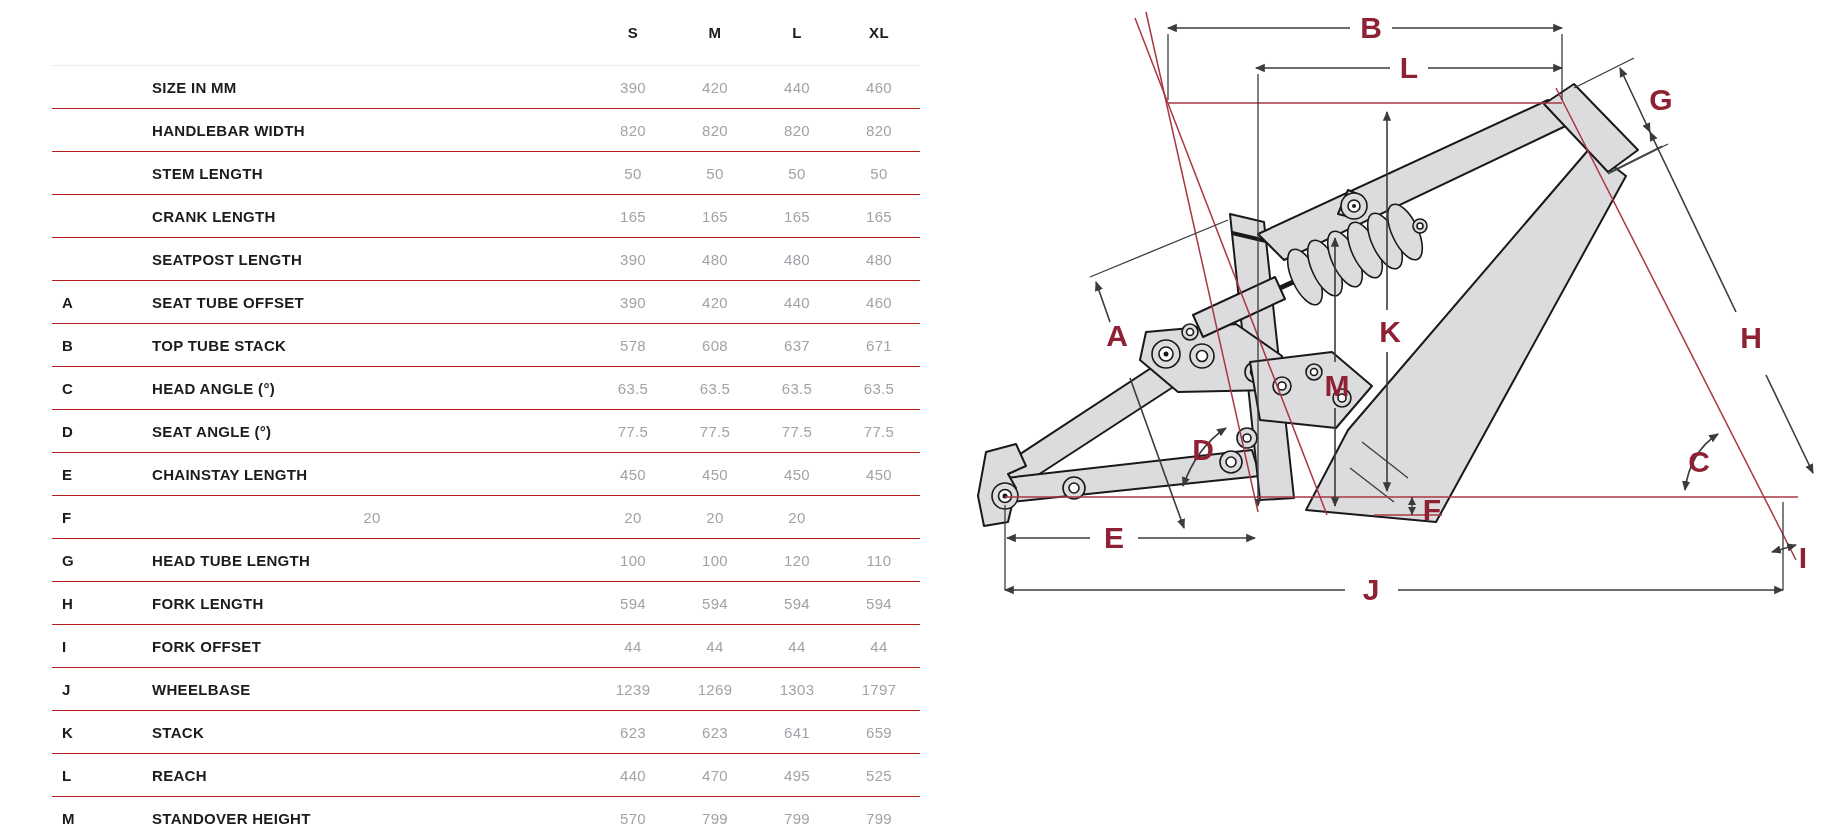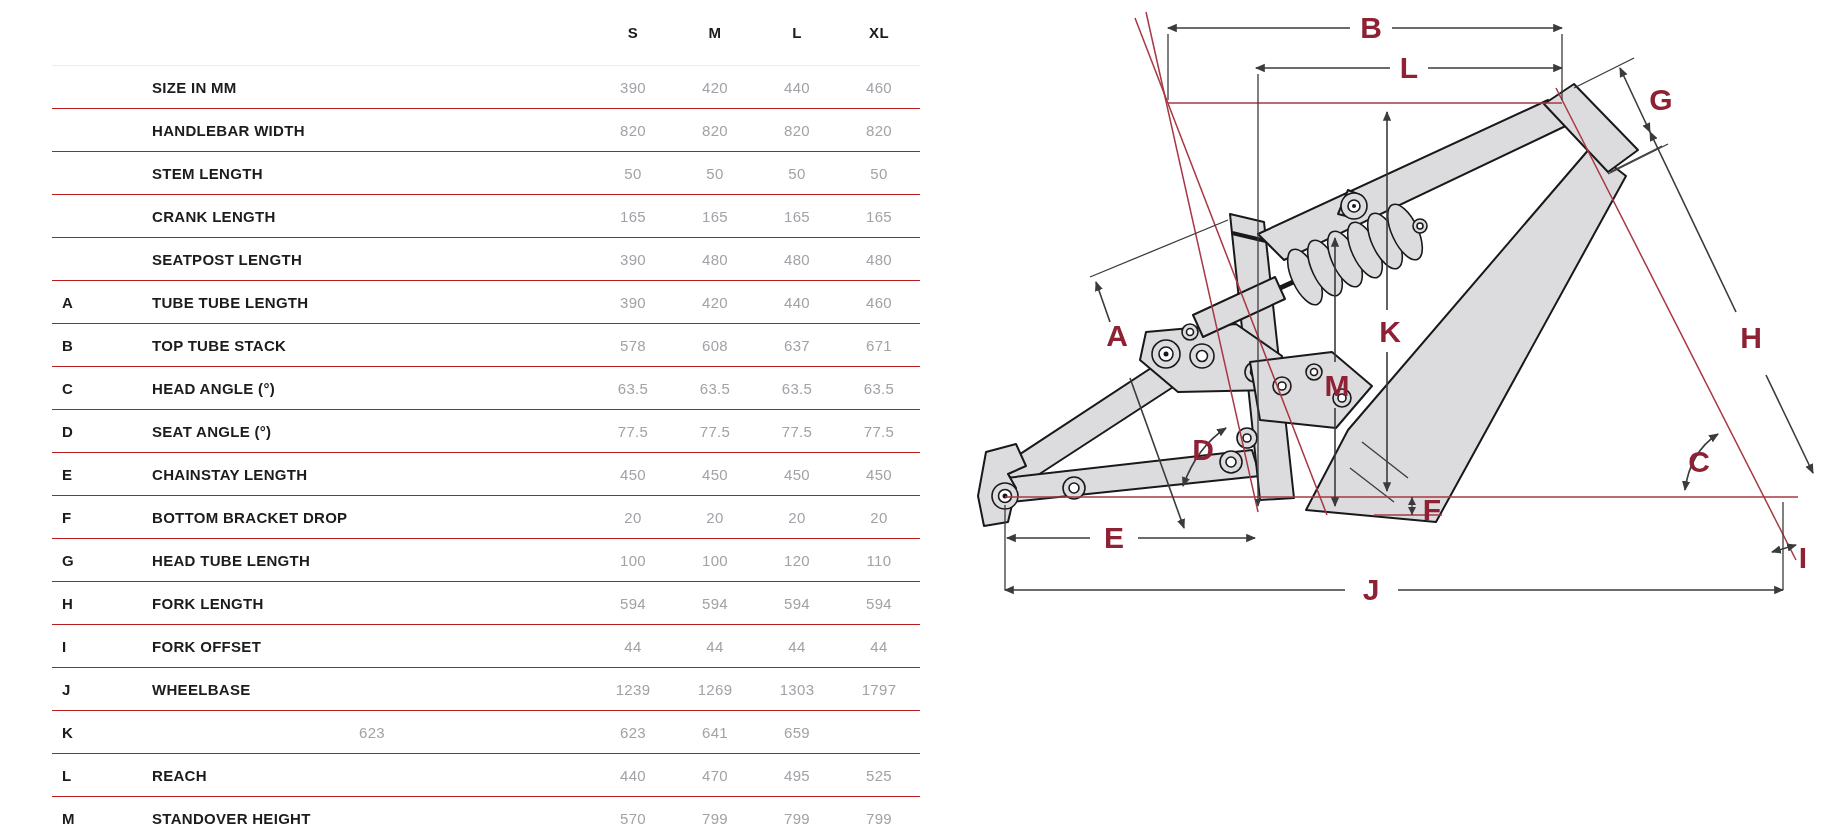--- a/index.html
+++ b/index.html
@@ -78,21 +78,21 @@
     <div class="tr">
         <span class="c-letter"></span>
         <span class="c-label">SEATPOST LENGTH</span>
         <span class="c-val">390</span>
         <span class="c-val">480</span>
         <span class="c-val">480</span>
         <span class="c-val">480</span>
       </div>
     <div class="tr">
         <span class="c-letter">A</span>
-        <span class="c-label">TUBE TUBE LENGTH</span>
+        <span class="c-label">SEAT TUBE OFFSET</span>
         <span class="c-val">390</span>
         <span class="c-val">420</span>
         <span class="c-val">440</span>
         <span class="c-val">460</span>
       </div>
     <div class="tr">
         <span class="c-letter">B</span>
         <span class="c-label">TOP TUBE STACK</span>
         <span class="c-val">578</span>
         <span class="c-val">608</span>
@@ -118,21 +118,20 @@
     <div class="tr">
         <span class="c-letter">E</span>
         <span class="c-label">CHAINSTAY LENGTH</span>
         <span class="c-val">450</span>
         <span class="c-val">450</span>
         <span class="c-val">450</span>
         <span class="c-val">450</span>
       </div>
     <div class="tr">
         <span class="c-letter">F</span>
-        <span class="c-label">BOTTOM BRACKET DROP</span>
         <span class="c-val">20</span>
         <span class="c-val">20</span>
         <span class="c-val">20</span>
         <span class="c-val">20</span>
       </div>
     <div class="tr">
         <span class="c-letter">G</span>
         <span class="c-label">HEAD TUBE LENGTH</span>
         <span class="c-val">100</span>
         <span class="c-val">100</span>
@@ -158,20 +157,21 @@
     <div class="tr">
         <span class="c-letter">J</span>
         <span class="c-label">WHEELBASE</span>
         <span class="c-val">1239</span>
         <span class="c-val">1269</span>
         <span class="c-val">1303</span>
         <span class="c-val">1797</span>
       </div>
     <div class="tr">
         <span class="c-letter">K</span>
+        <span class="c-label">STACK</span>
         <span class="c-val">623</span>
         <span class="c-val">623</span>
         <span class="c-val">641</span>
         <span class="c-val">659</span>
       </div>
     <div class="tr">
         <span class="c-letter">L</span>
         <span class="c-label">REACH</span>
         <span class="c-val">440</span>
         <span class="c-val">470</span>

